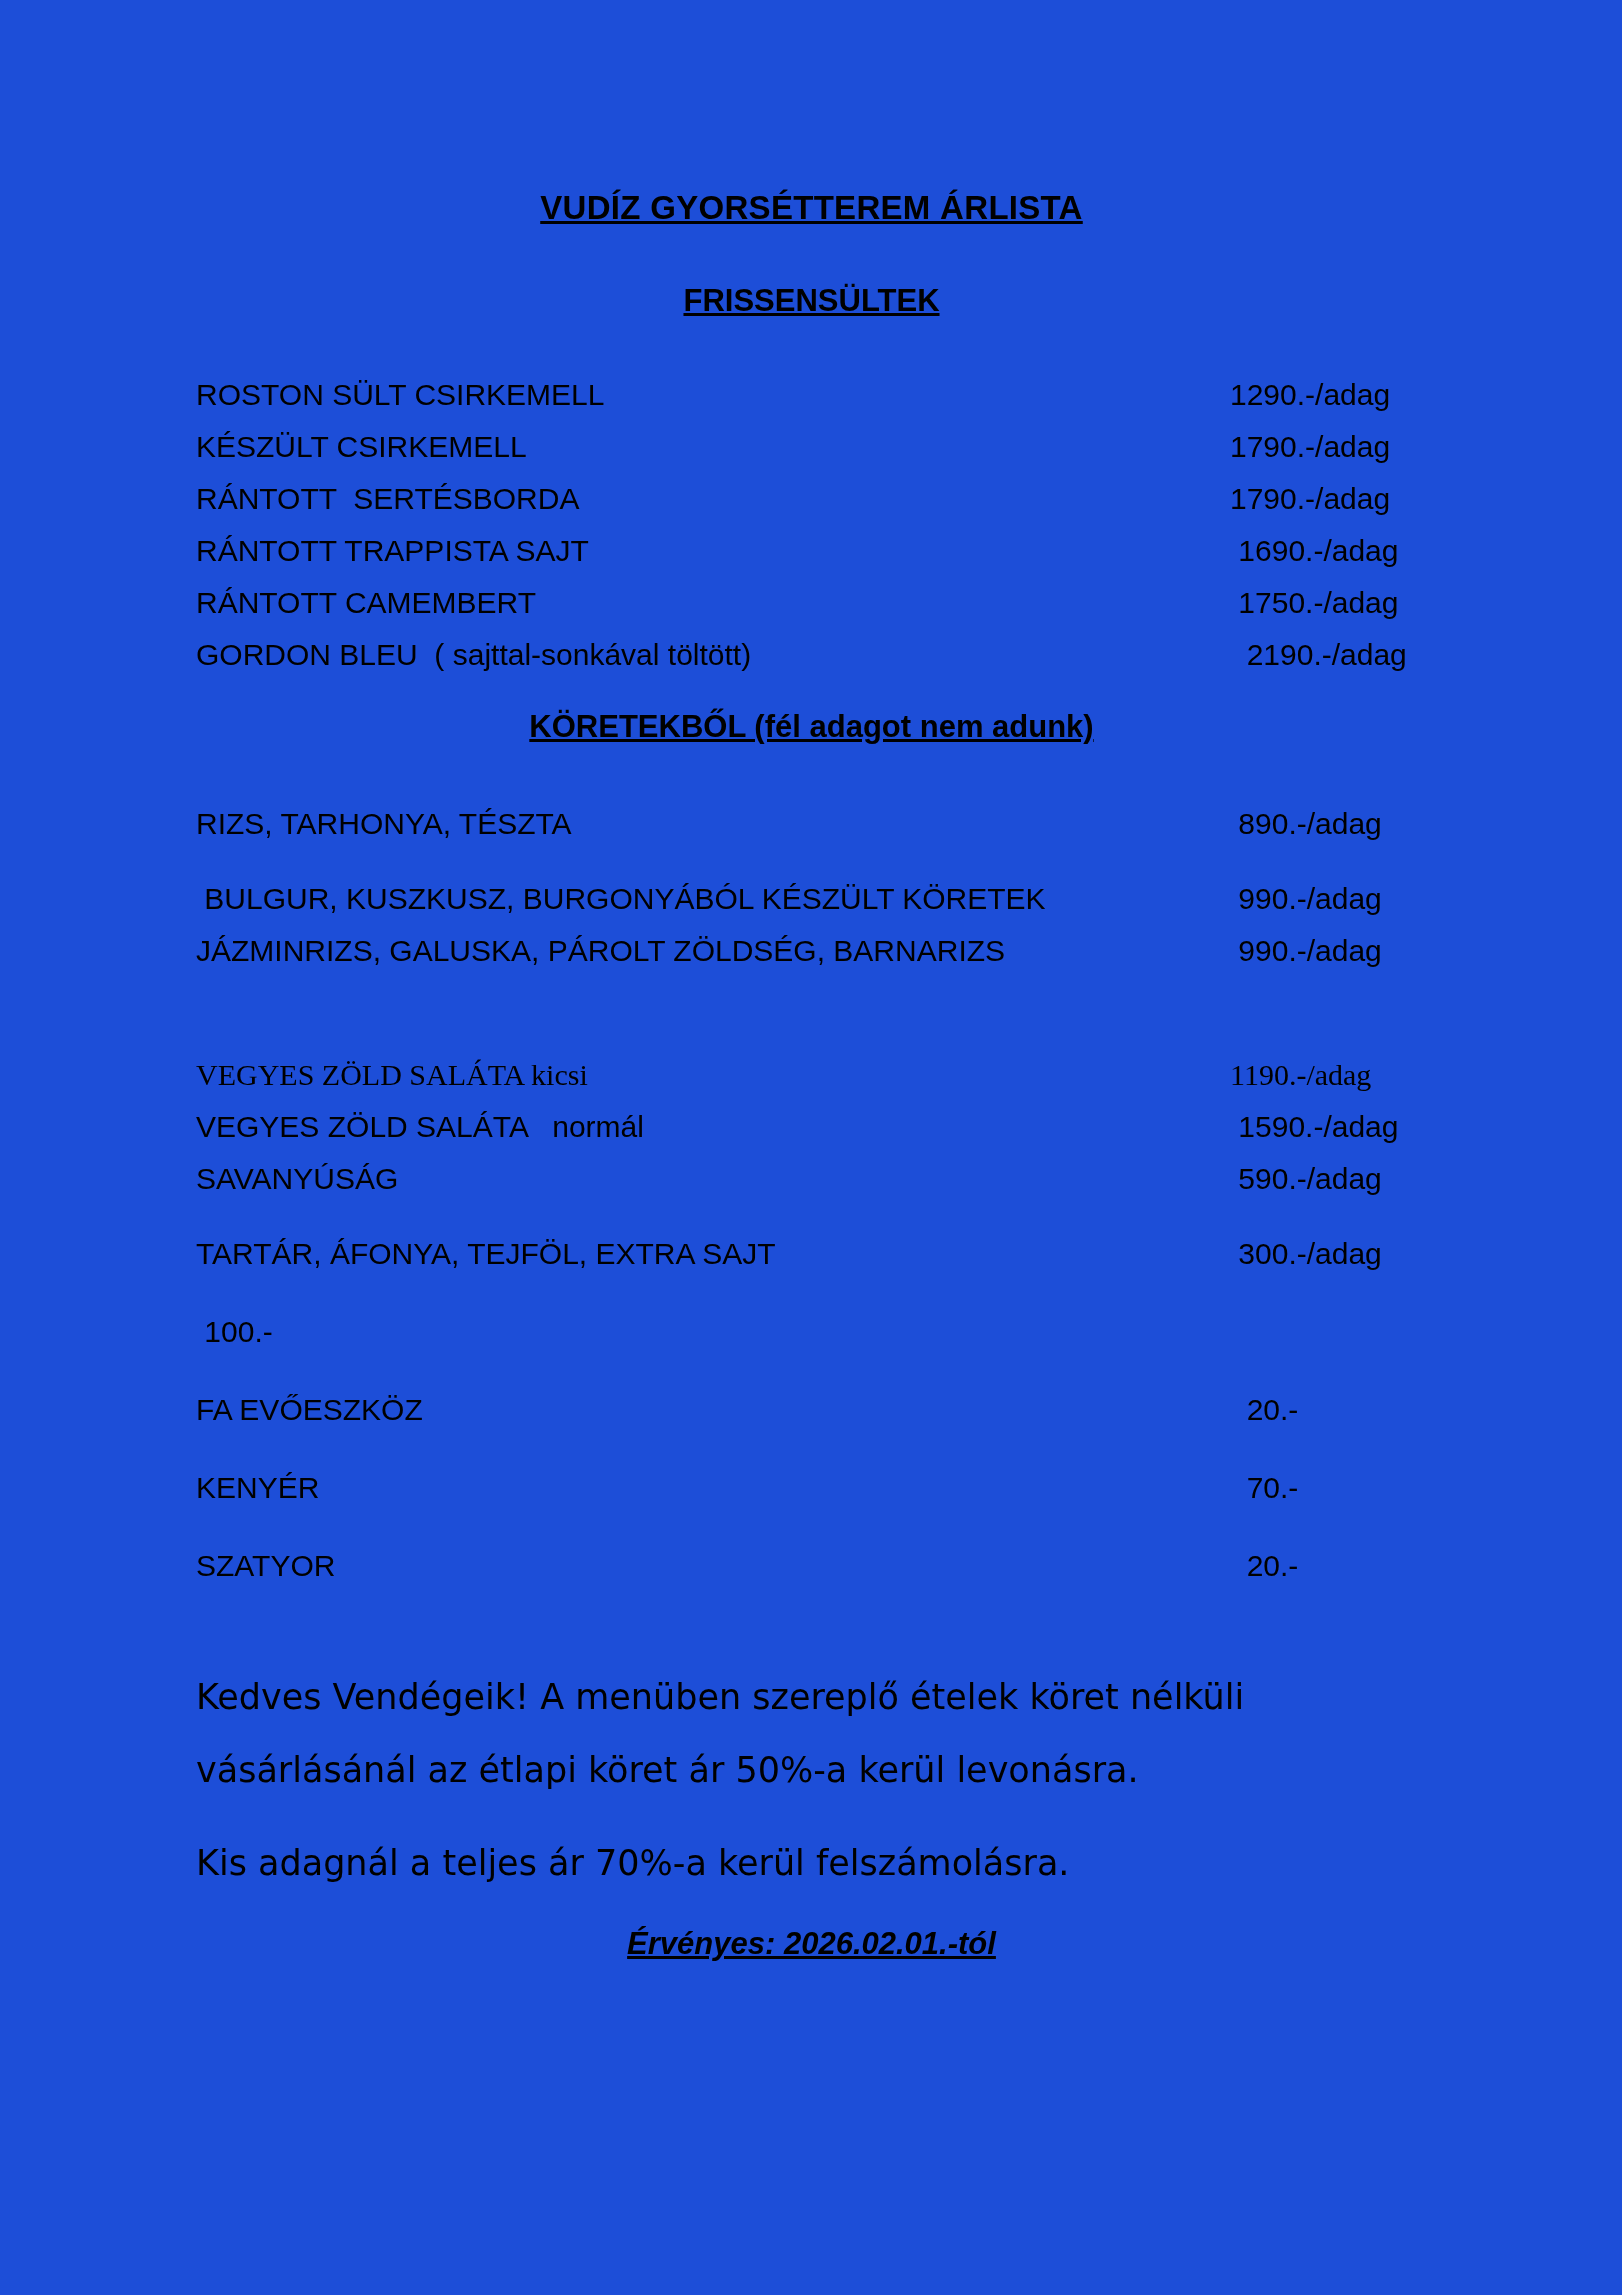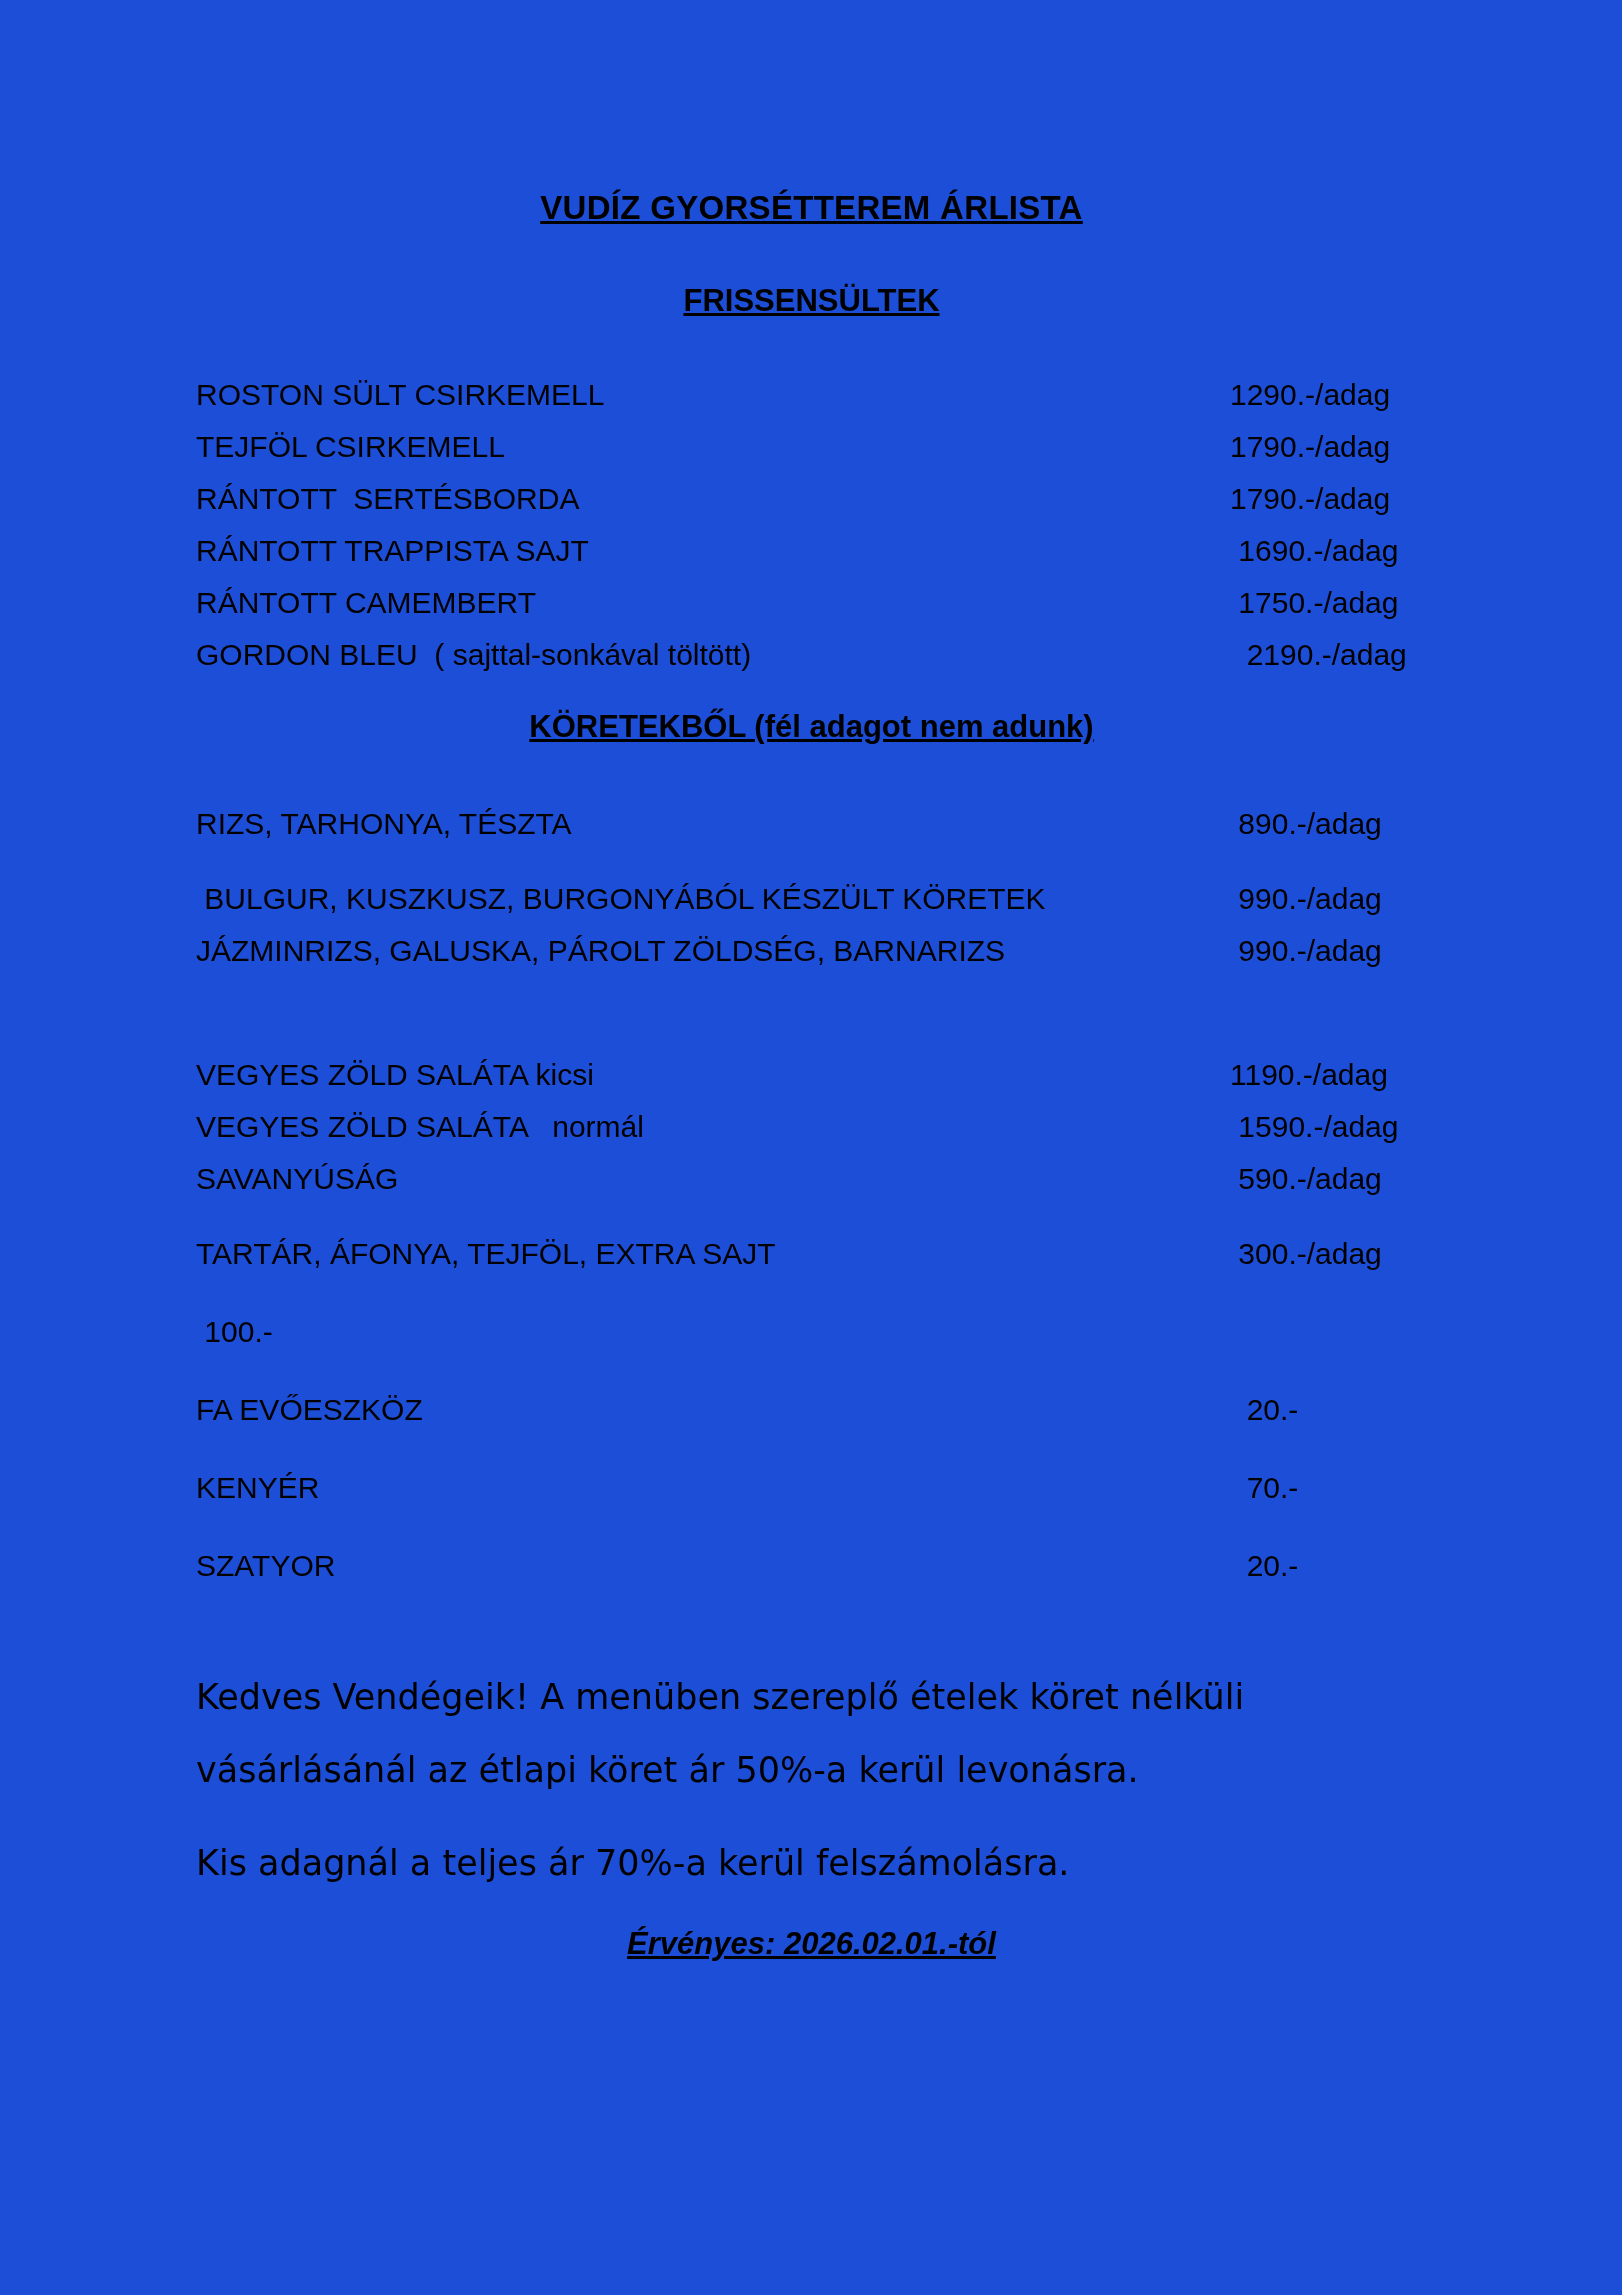--- a/index.html
+++ b/index.html
@@ -48,21 +48,21 @@
   .menu-row .item-label {
     flex: 0 0 1034px;
     white-space: pre-wrap;
   }
   .menu-row .item-price {
     flex: 0 0 196px;
     text-align: left;
     white-space: pre;
   }
   .gap-small  { margin-top: 23px; align-items: flex-end; }
-  .gap-medium { margin-top: 72px; }
+  .gap-medium { margin-top: 72px; font-family: Liberation Serif, serif; }
   .row-spaced { margin-top: 26px; }
   .notes {
     margin-top: 69px;
     font-family: "DejaVu Sans", sans-serif;
     font-size: 35px;
     line-height: 73px;
   }
   .note-para {
     margin: 0 0 19.6px 0;
     white-space: pre-wrap;
@@ -85,21 +85,21 @@
   <div class="doc-title">VUDÍZ GYORSÉTTEREM ÁRLISTA</div>
 
   <div class="section-heading">FRISSENSÜLTEK</div>
 
   <div>
     <div class="menu-row">
       <span class="item-label">ROSTON SÜLT CSIRKEMELL</span>
       <span class="item-price">1290.-/adag</span>
     </div>
     <div class="menu-row">
-      <span class="item-label">TEJFÖL CSIRKEMELL</span>
+      <span class="item-label">KÉSZÜLT CSIRKEMELL</span>
       <span class="item-price">1790.-/adag</span>
     </div>
     <div class="menu-row">
       <span class="item-label">RÁNTOTT  SERTÉSBORDA</span>
       <span class="item-price">1790.-/adag</span>
     </div>
     <div class="menu-row">
       <span class="item-label">RÁNTOTT TRAPPISTA SAJT</span>
       <span class="item-price"> 1690.-/adag</span>
     </div>

